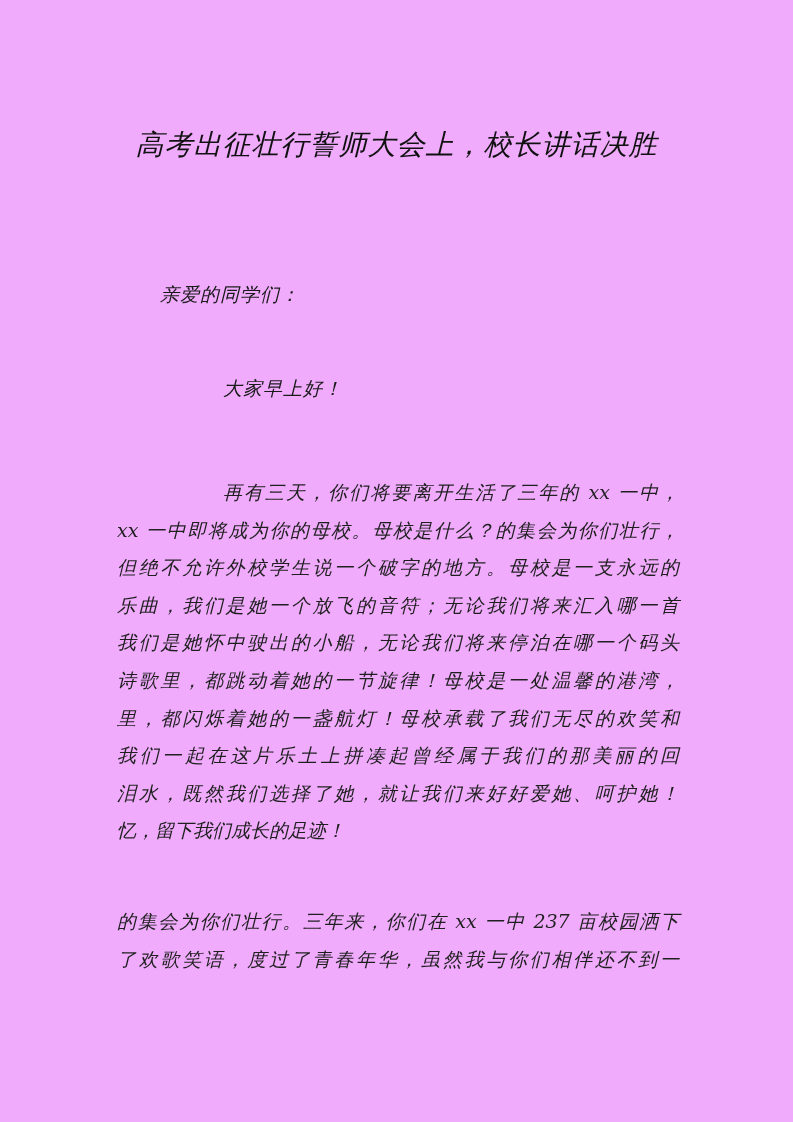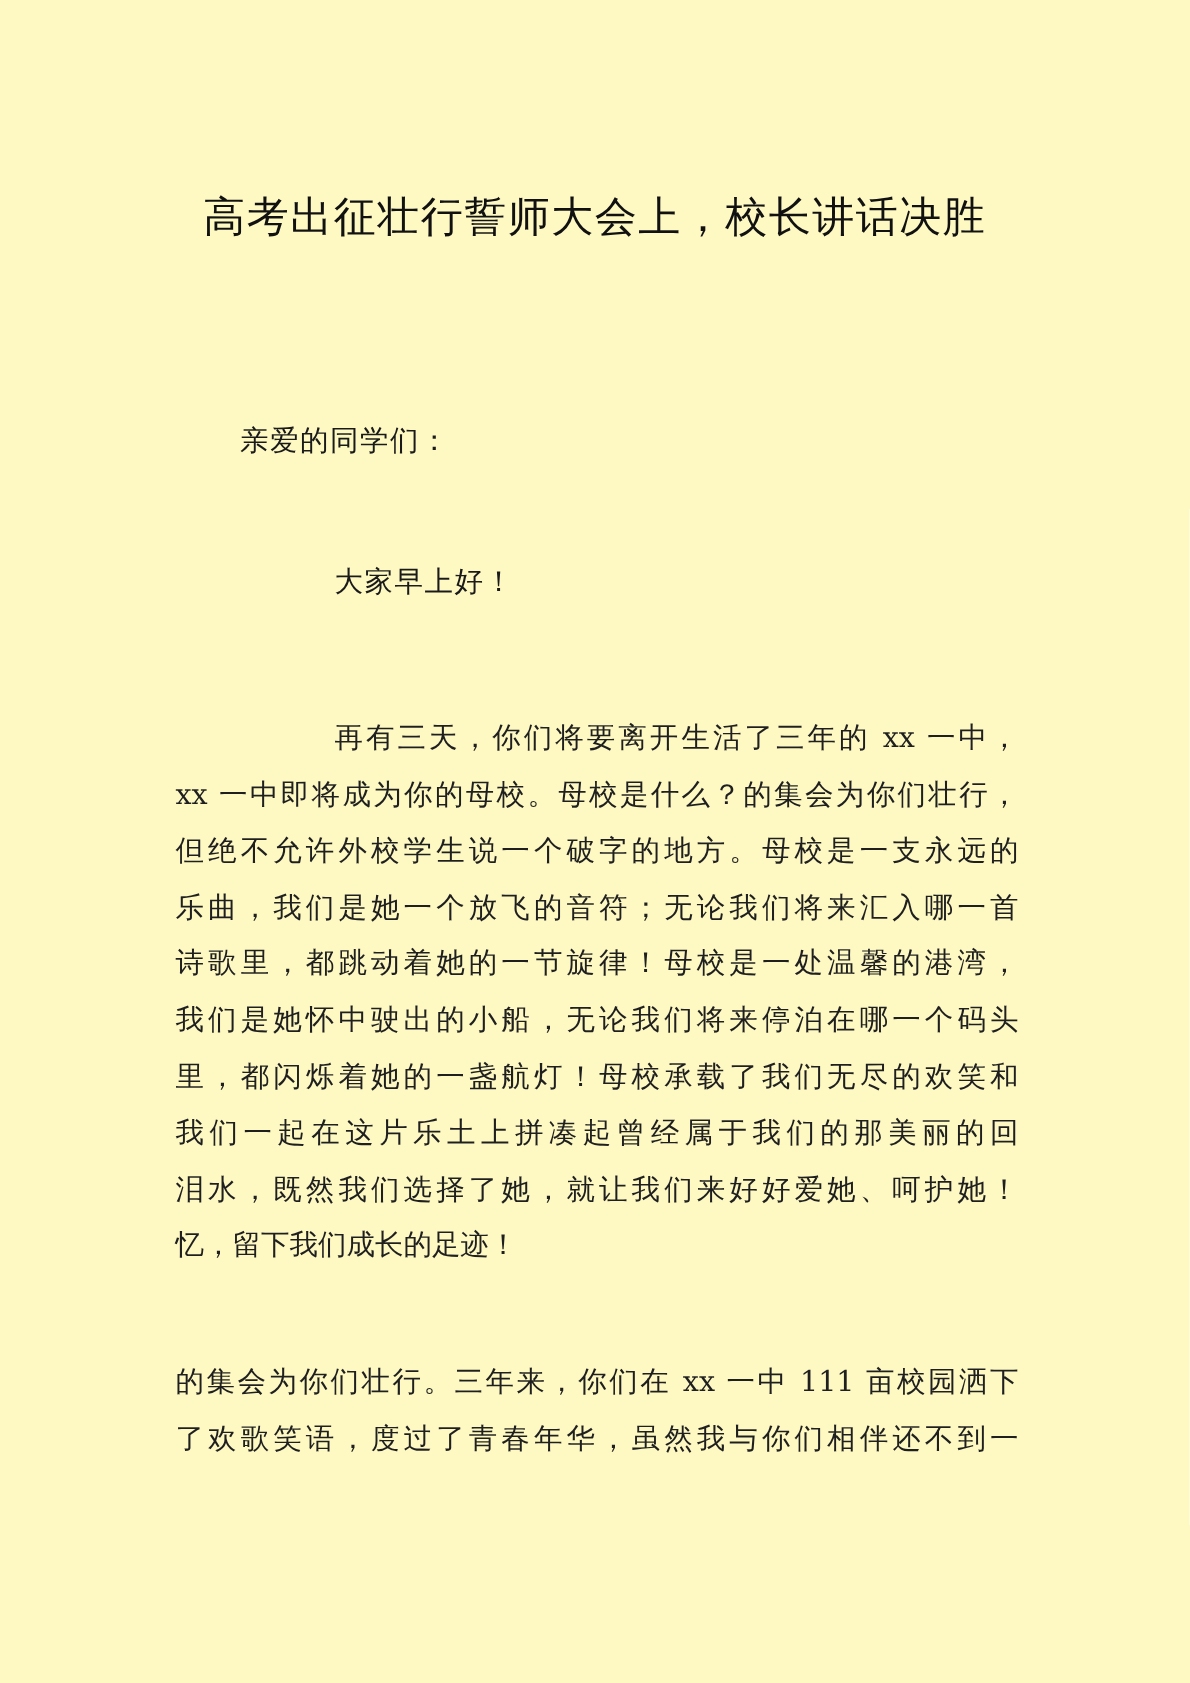--- a/index.html
+++ b/index.html
@@ -13,21 +13,22 @@
       position: relative;
       overflow: hidden;
       font-family: "DejaVu Serif", "Liberation Serif", serif;
       color: #1a1a1a;
     }
     .page {
       position: absolute;
       left: 0; top: 0;
       width: 793px;
       height: 1122px;
-      background: #fef9c3;
+      background: #f0abfc;
+      font-style: italic;
     }
     .title {
       position: absolute;
       left: 0;
       width: 793px;
       text-align: center;
       font-size: 28px;
       color: #111111;
       letter-spacing: 1px;
       white-space: nowrap;
@@ -83,26 +84,26 @@
 
   <div class="salutation">亲爱的同学们：</div>
 
   <div class="greeting">大家早上好！</div>
 
   <div class="body-block para1">
     <div class="line indent-1">再有三天，你们将要离开生活了三年的 xx 一中，</div>
     <div class="line">xx 一中即将成为你的母校。母校是什么？的集会为你们壮行，</div>
     <div class="line">但绝不允许外校学生说一个破字的地方。母校是一支永远的</div>
     <div class="line">乐曲，我们是她一个放飞的音符；无论我们将来汇入哪一首</div>
+    <div class="line">我们是她怀中驶出的小船，无论我们将来停泊在哪一个码头</div>
     <div class="line">诗歌里，都跳动着她的一节旋律！母校是一处温馨的港湾，</div>
-    <div class="line">我们是她怀中驶出的小船，无论我们将来停泊在哪一个码头</div>
     <div class="line">里，都闪烁着她的一盏航灯！母校承载了我们无尽的欢笑和</div>
     <div class="line">我们一起在这片乐土上拼凑起曾经属于我们的那美丽的回</div>
     <div class="line">泪水，既然我们选择了她，就让我们来好好爱她、呵护她！</div>
     <div class="line last">忆，留下我们成长的足迹！</div>
   </div>
 
   <div class="body-block para2">
-    <div class="line">的集会为你们壮行。三年来，你们在 xx 一中 111 亩校园洒下</div>
+    <div class="line">的集会为你们壮行。三年来，你们在 xx 一中 237 亩校园洒下</div>
     <div class="line">了欢歌笑语，度过了青春年华，虽然我与你们相伴还不到一</div>
   </div>
 
 </div>
 
 </body></html>

